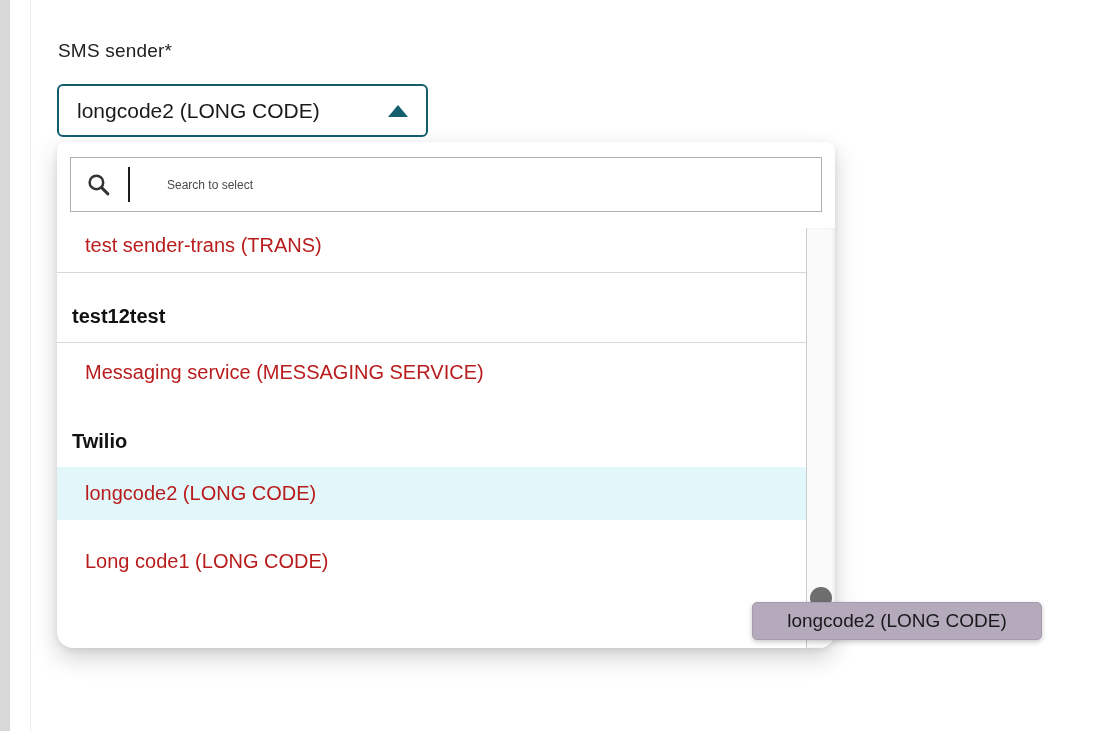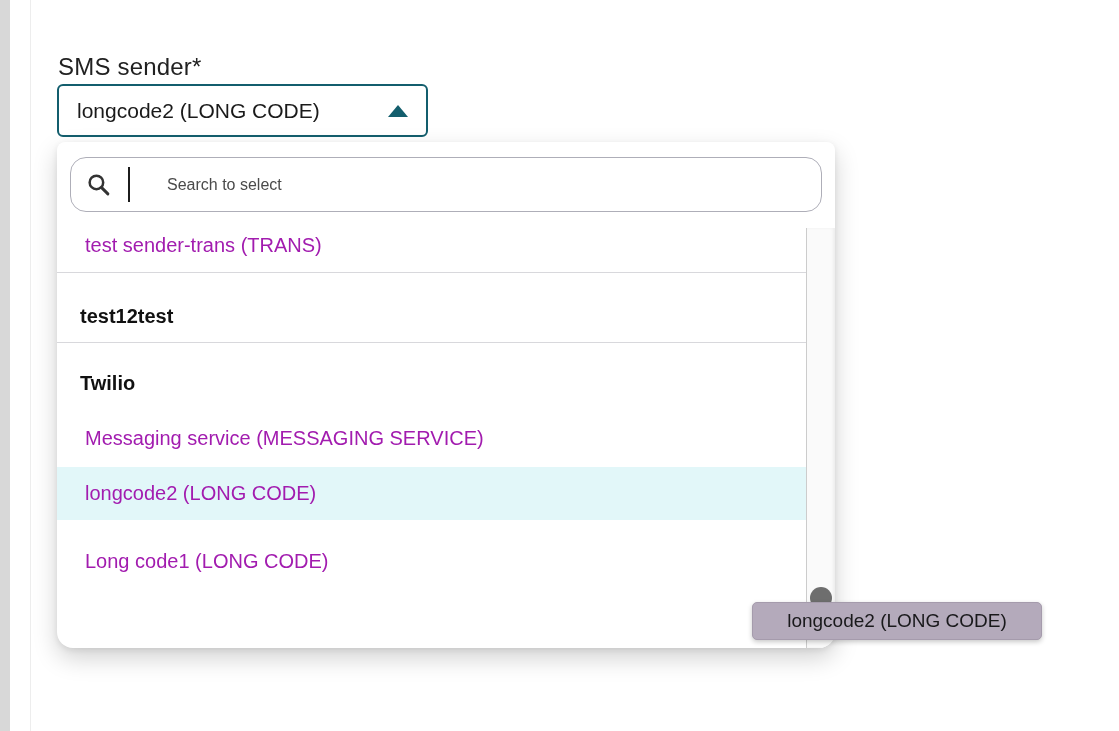--- a/index.html
+++ b/index.html
@@ -10,22 +10,22 @@
     position:relative; width:1119px; height:731px;
     background:#ffffff; overflow:hidden;
   }
 
   
   .left-strip { position:absolute; left:0; top:0; width:10px; height:731px; background:#d8d8d8; }
   .panel-line { position:absolute; left:30px; top:0; width:1px; height:731px; background:#ededed; }
 
   
   .field-label {
-    position:absolute; left:58px; top:53px;
-    font-size:24px; color:#212121; letter-spacing:.2px;
+    position:absolute; left:58px; top:40px;
+    font-size:19px; color:#212121; letter-spacing:.2px;
   }
 
   
   .select {
     position:absolute; left:57px; top:84px; width:371px; height:53px;
     background:#fff; border:2px solid #135e6d; border-radius:6px;
     display:flex; align-items:center; padding:0 18px; cursor:pointer;
   }
   .select-value { font-size:21px; color:#1a1a1a; flex:1; white-space:nowrap; }
   .arrow-up {
@@ -40,36 +40,36 @@
     background:#ffffff; border-radius:8px 8px 16px 16px;
     box-shadow:0 10px 24px rgba(0,0,0,.18), 0 2px 6px rgba(0,0,0,.08);
     overflow:hidden;
   }
 
   
   .search {
     position:absolute; left:13px; top:15px; width:752px; height:55px;
   }
   .search input {
-    width:100%; height:100%; border:1px solid #aeaeb8; border-radius:16px;
+    width:100%; height:100%; border:1px solid #aeaeb8; border-radius:0;
     background:#fff; font-family:"Liberation Sans", sans-serif;
-    font-size:16px; color:#1f1f1f; padding:0 14px 0 96px; outline:none;
+    font-size:12px; color:#1f1f1f; padding:0 14px 0 96px; outline:none;
   }
   .search input::placeholder { color:#4a4a4a; opacity:1; }
   .search-icon { position:absolute; left:16px; top:15px; width:25px; height:25px; pointer-events:none; }
   .caret { position:absolute; left:58px; top:10px; width:2px; height:35px; background:#1c1c1c; }
 
   
   .list {
     position:absolute; left:0; top:86px; width:749px; height:420px;
     overflow:hidden;
   }
-  .row { display:flex; align-items:center; font-size:20px; color:#a21caf; }
+  .row { display:flex; align-items:center; font-size:20px; color:#b91c1c; }
   .row.item { padding-left:28px; cursor:pointer; }
-  .row.header { padding-left:23px; font-weight:bold; color:#111; }
+  .row.header { padding-left:15px; font-weight:bold; color:#111; }
   .divider { height:1px; background:#d8d8dc; width:100%; }
 
   .r-clip   { height:44px; align-items:flex-start; }
   .r-clip span { line-height:34px; }
   .r-hdr1   { height:69px; align-items:flex-start; padding-top:17px; }
   .r-hdr1 span, .r-hdr2 span { line-height:52px; }
   .r-sagar  { height:62px; }
   .r-hdr2   { height:66px; align-items:flex-start; padding-top:14px; }
   .r-msg    { height:58px; }
   .r-hl     { height:53px; background:#e2f7f9; }
@@ -127,25 +127,25 @@
       <div class="row item r-clip">
         <span>test sender-trans (TRANS)</span>
       </div>
       <div class="divider"></div>
 
       <div class="row header r-hdr1">
         <span>test12test</span>
       </div>
       <div class="divider"></div>
 
+      <div class="row item r-msg">
+        <span>Messaging service (MESSAGING SERVICE)</span>
+      </div>
       <div class="row header r-hdr2">
         <span>Twilio</span>
-      </div>
-      <div class="row item r-msg">
-        <span>Messaging service (MESSAGING SERVICE)</span>
       </div>
       <div class="row item r-hl">
         <span>longcode2 (LONG CODE)</span>
       </div>
       <div class="row item r-last">
         <span>Long code1 (LONG CODE)</span>
       </div>
 
     </div>
 

